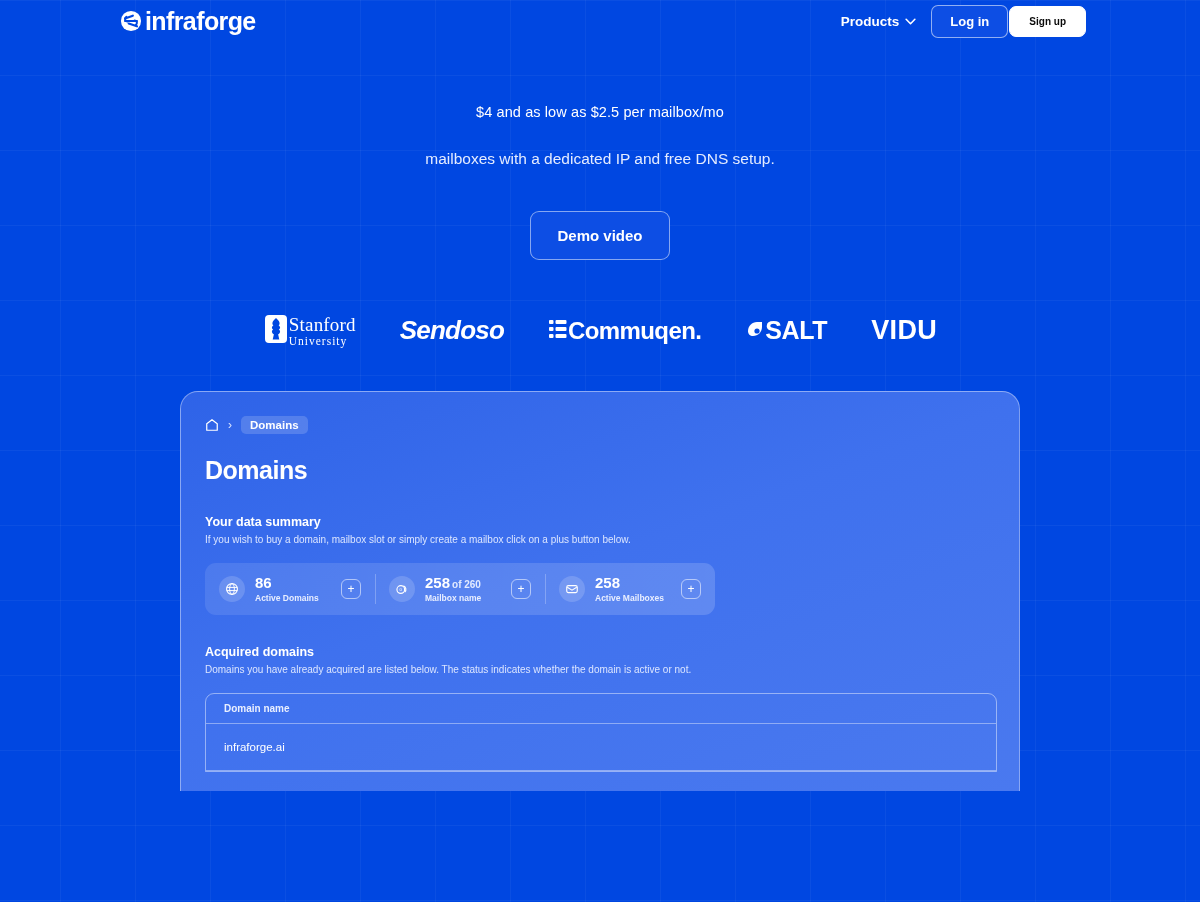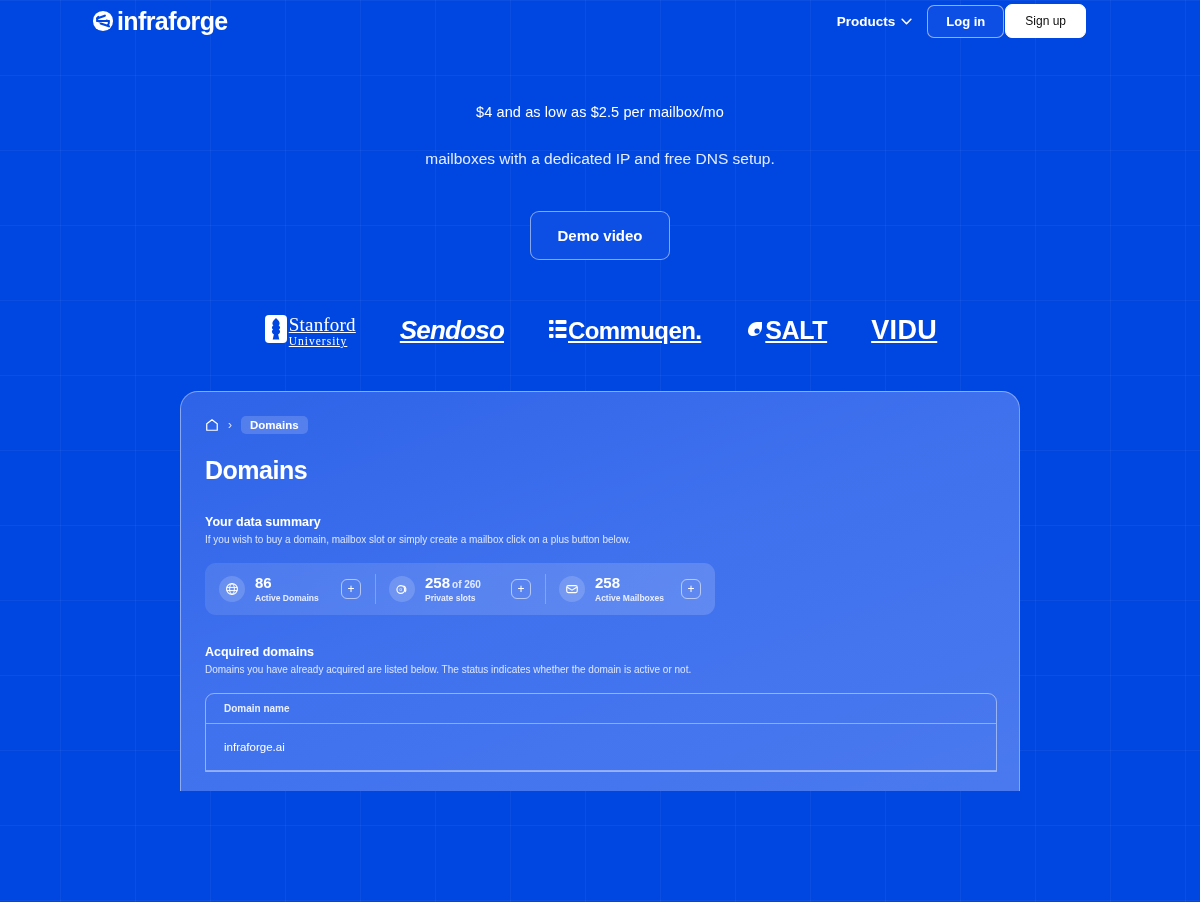--- a/index.html
+++ b/index.html
@@ -19,21 +19,21 @@
     background-size:75px 75px;
     background-position:-15px 0;
     pointer-events:none;
     z-index:0;
   }
   .page{ position:relative; z-index:1; width:1200px; }
 
   
   .nav{
     height:42px; display:flex; align-items:center;
-    padding:0 114px 0 92px; position:relative;
+    padding:0 114px 0 120px; position:relative;
   }
   .logo{ display:flex; align-items:center; gap:3px; }
   .logo-mark{ width:22px; height:22px; display:block; }
   .logo-text{
     font-size:25px; font-weight:700; letter-spacing:-0.6px;
     line-height:1; color:#fff;
   }
   .nav-right{
     margin-left:auto; display:flex; align-items:center; gap:1px;
   }
@@ -44,21 +44,21 @@
   }
   .chev{ width:11px; height:7px; display:block; }
   .btn-login{
     background:#0d4ee4; border:1px solid rgba(255,255,255,0.55);
     color:#fff; font-size:13px; font-weight:700;
     padding:8px 18px; border-radius:7px; cursor:pointer;
     font-family:inherit;
   }
   .btn-signup{
     background:#ffffff; border:1px solid #ffffff;
-    color:#0a0a0a; font-size:12px; font-weight:400;
+    color:#0a0a0a; font-size:10px; font-weight:700;
     padding:9px 19px; border-radius:7px; cursor:pointer;
     font-family:inherit;
   }
 
   
   .hero{ text-align:center; padding-top:62px; }
   .eyebrow{
     font-size:14.5px; font-weight:500; color:#ffffff;
     letter-spacing:0.1px;
   }
@@ -85,21 +85,21 @@
     color:#0a0a0a; font-size:15px; font-weight:700;
     padding:15px 26px; border-radius:9px; cursor:pointer;
     font-family:inherit;
   }
 
   
   .logos{
     margin-top:46px; display:flex; align-items:center;
     justify-content:center; gap:44px; height:50px;
   }
-  .logo-item{ display:flex; align-items:center; gap:0; color:#fff;text-decoration:underline; }
+  .logo-item{ display:flex; align-items:center; gap:0; color:#fff; }
   .stanford-txt{ display:flex; flex-direction:column; line-height:1; }
   .stanford-1{ font-family:"Liberation Serif", serif; font-size:19px; font-weight:400; letter-spacing:0.2px;}
   .stanford-2{ font-family:"Liberation Serif", serif; font-size:11.5px; letter-spacing:1.0px; margin-top:2px;}
   .sendoso{ font-size:26px; font-weight:700; font-style:italic; letter-spacing:-0.8px; }
   .commugen{ font-size:24px; font-weight:600; letter-spacing:-0.6px; }
   .salt{ font-size:25px; font-weight:600; letter-spacing:-0.4px; }
   .vidu{ font-size:27px; font-weight:700; letter-spacing:0.4px; }
 
   
   .dash-wrap{ margin-top:35px; display:flex; justify-content:center; }
@@ -306,21 +306,21 @@
         <div class="stat">
           <span class="stat-ico">
             <svg viewBox="0 0 16 16" fill="none">
                 <circle cx="6.6" cy="8.6" r="4.4" stroke="#fff" stroke-width="1.3"></circle>
                 <path d="M9.6 4.4a4.4 4.4 0 0 1 1.6 7.2" stroke="#fff" stroke-width="1.3" fill="none"></path>
                 <text x="6.6" y="10.6" font-size="5" fill="#fff" text-anchor="middle" font-family="sans-serif">0</text>
               </svg>
           </span>
           <span class="stat-txt">
             <span class="stat-num"><span>258</span><span class="of">of 260</span></span>
-            <span class="stat-lbl">Private slots</span>
+            <span class="stat-lbl">Mailbox name</span>
           </span>
           <span class="stat-plus">+</span>
         </div>
 
         <div class="stat">
           <span class="stat-ico">
             <svg viewBox="0 0 16 16" fill="none">
                 <rect x="2" y="4.2" width="12" height="8" rx="1.8" stroke="#fff" stroke-width="1.3"></rect>
                 <path d="M2.6 6 L8 9.4 L13.4 6" stroke="#fff" stroke-width="1.2" fill="none"></path>
               </svg>

